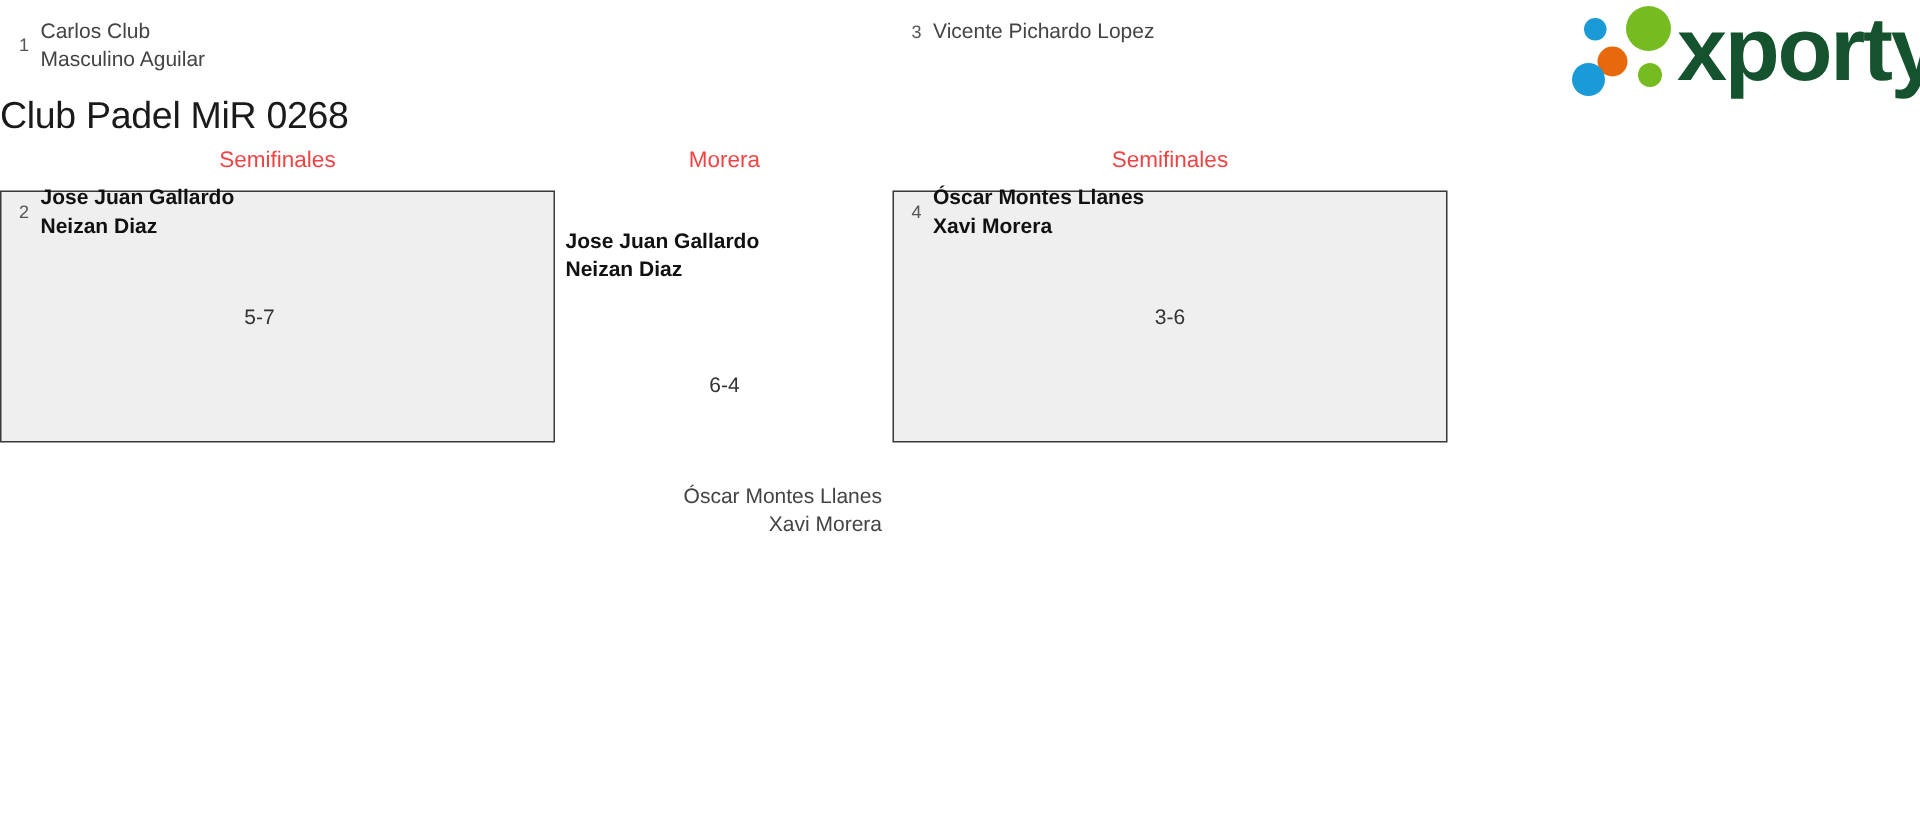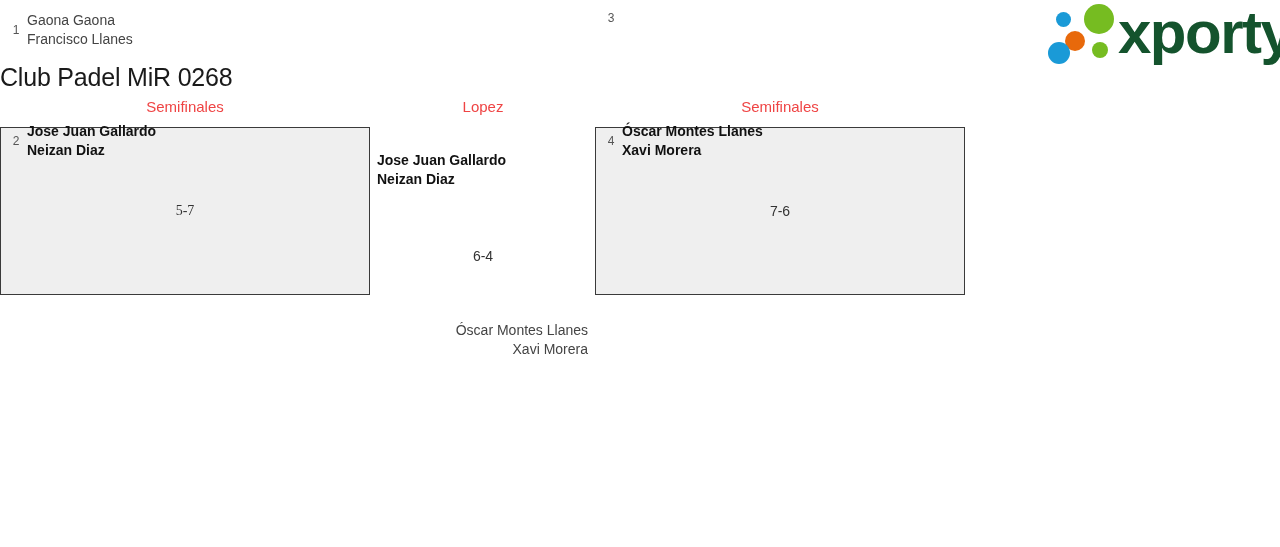--- a/index.html
+++ b/index.html
@@ -115,21 +115,21 @@
   .player-line { display: block; }
 
   .match-score {
     position: absolute;
     top: 202px;
     font-size: 14px;
     line-height: 18px;
     color: #333333;
     text-align: center;
   }
-  #score-left  { left: 16px;   width: 338px; font-family: Liberation Serif, serif; }
+  #score-left  { left: 4px;   width: 338px; }
   #score-right { left: 595px; width: 370px; }
 
   
   #final-winner {
     position: absolute;
     left: 377px;
     top: 151px;
     font-size: 14px;
     line-height: 19px;
     font-weight: bold;
@@ -175,52 +175,53 @@
     <span class="logo-dot" id="logo-dot-blue-small"></span>
     <span class="logo-dot" id="logo-dot-orange"></span>
     <span class="logo-dot" id="logo-dot-blue-large"></span>
     <span class="logo-dot" id="logo-dot-green-small"></span>
     <span id="logo-wordmark">xporty</span>
   </div>
 
 </div>
 
 <div class="round-title" id="round-title-left">Semifinales</div>
-<div class="round-title" id="round-title-final">Lopez</div>
+<div class="round-title" id="round-title-final">Morera</div>
 <div class="round-title" id="round-title-right">Semifinales</div>
 
 <div class="match-box" id="match-box-left"></div>
 
 <div class="team team-left team-top">
   <span class="seed">1</span>
   <span class="team-names loser">
-    <span class="player-line">Gaona Gaona</span>
-    <span class="player-line">Francisco Llanes</span>
+    <span class="player-line">Carlos Club</span>
+    <span class="player-line">Masculino Aguilar</span>
   </span>
 </div>
 
 <div class="match-score" id="score-left">5-7</div>
 
 <div class="team team-left team-bottom">
   <span class="seed">2</span>
   <span class="team-names winner">
     <span class="player-line">Jose Juan Gallardo</span>
     <span class="player-line">Neizan Diaz</span>
   </span>
 </div>
 
 <div class="match-box" id="match-box-right"></div>
 
 <div class="team team-right team-top">
   <span class="seed">3</span>
   <span class="team-names loser">
-  </span>
-</div>
-
-<div class="match-score" id="score-right">7-6</div>
+    <span class="player-line">Vicente Pichardo Lopez</span>
+  </span>
+</div>
+
+<div class="match-score" id="score-right">3-6</div>
 
 <div class="team team-right team-bottom">
   <span class="seed">4</span>
   <span class="team-names winner">
     <span class="player-line">Óscar Montes Llanes</span>
     <span class="player-line">Xavi Morera</span>
   </span>
 </div>
 
 <div id="final-winner">

